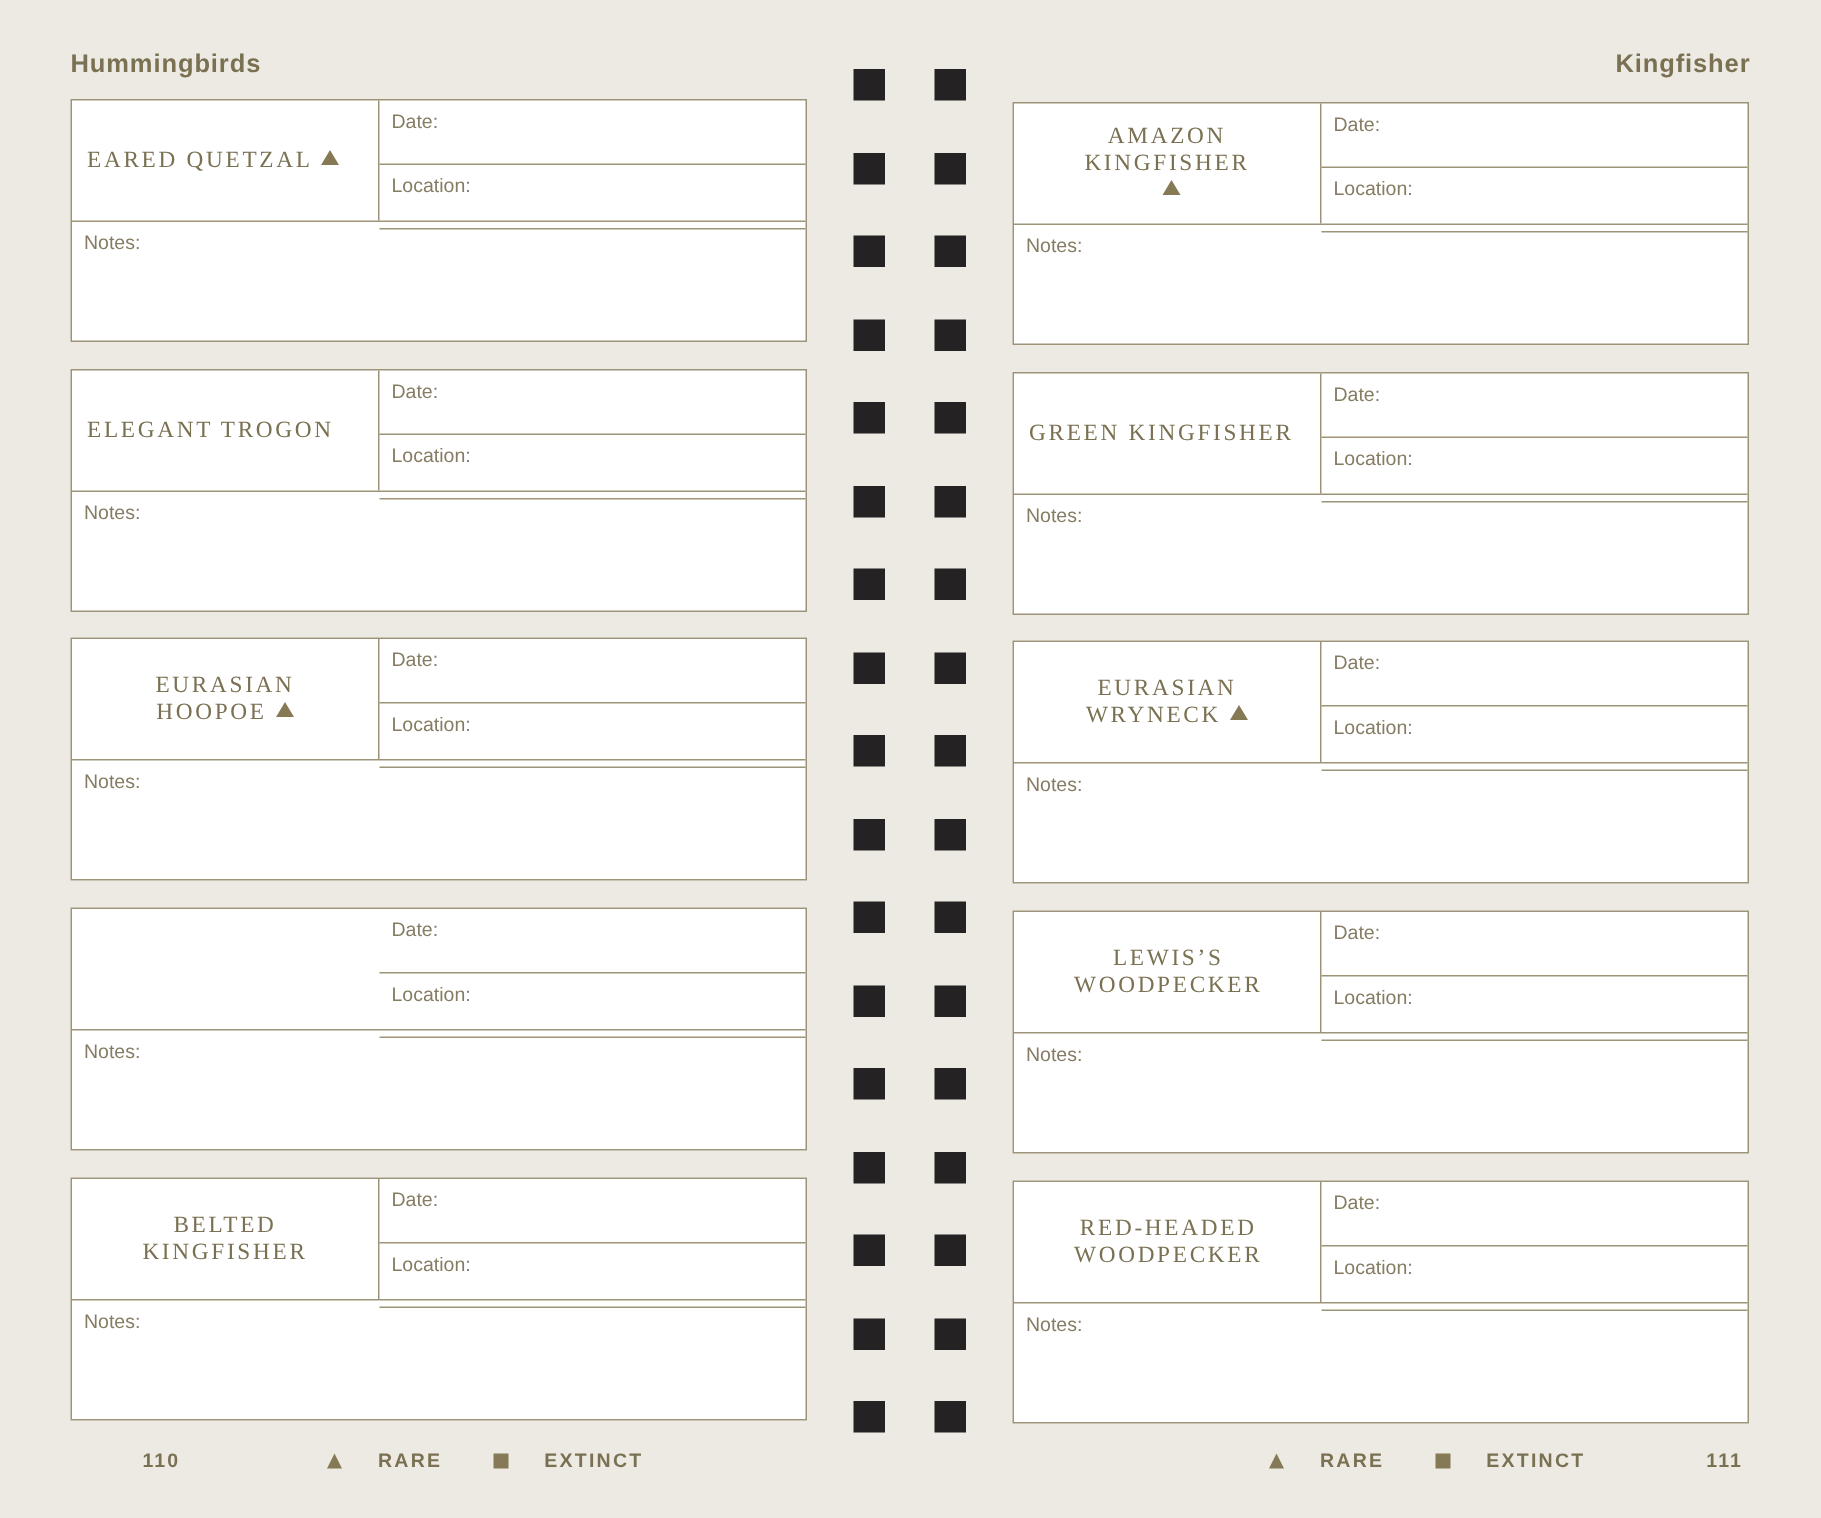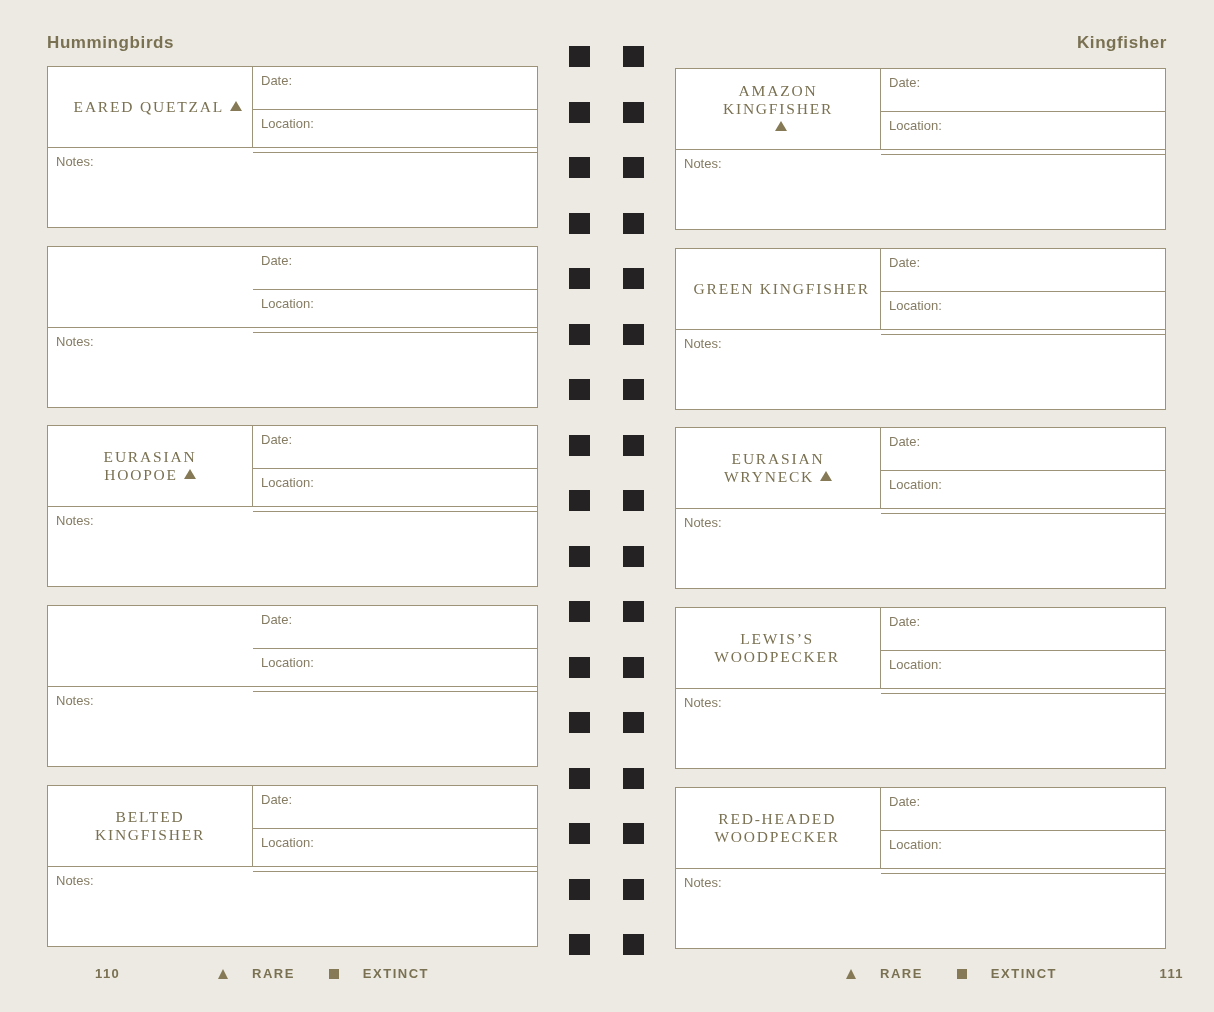--- a/index.html
+++ b/index.html
@@ -32,21 +32,21 @@
   }
   .card-head {
     position: absolute; left: 0; top: 0; right: 0; height: 81px;
     border-bottom: 1.5px solid #9c9378;
     box-sizing: border-box;
   }
   .name-cell {
     position: absolute; left: 0; top: 0; width: 205px; height: 100%;
     border-right: 1.5px solid #9c9378;
     box-sizing: border-box;
-    display: flex; align-items: center; justify-content: flex-end;
+    display: flex; align-items: center; justify-content: flex-start;
     text-align: center;
     padding: 0 10px;
   }
   .name {
     font-family: "Liberation Serif", serif;
     font-size: 15.5px; letter-spacing: 1.8px; line-height: 18px;
     color: #7a7152;
     text-transform: uppercase;
   }
   .tri {
@@ -102,20 +102,23 @@
         <div class="field">Date:</div>
         <div class="field">Location:</div>
         <div class="field"></div>
       </div>
     </div>
     <div class="notes">Notes:</div>
   </div>
 
   <div class="card" style="top:245.5px">
     <div class="card-head">
+      <div class="name-cell">
+        <span class="name">Elegant Trogon</span>
+      </div>
       <div class="fields">
         <div class="field">Date:</div>
         <div class="field">Location:</div>
         <div class="field"></div>
       </div>
     </div>
     <div class="notes">Notes:</div>
   </div>
 
   <div class="card" style="top:425px">
@@ -274,13 +277,13 @@
   <span class="lsq"></span>
   <span>EXTINCT</span>
 </div>
 
 <div class="footer legend" style="left:846px">
   <span class="ltri"></span>
   <span>RARE</span>
   <span class="lsq"></span>
   <span>EXTINCT</span>
 </div>
-<div class="pg-num" style="right:30px">111</div>
+<div class="pg-num" style="right:52px">111</div>
 
 </body></html>

